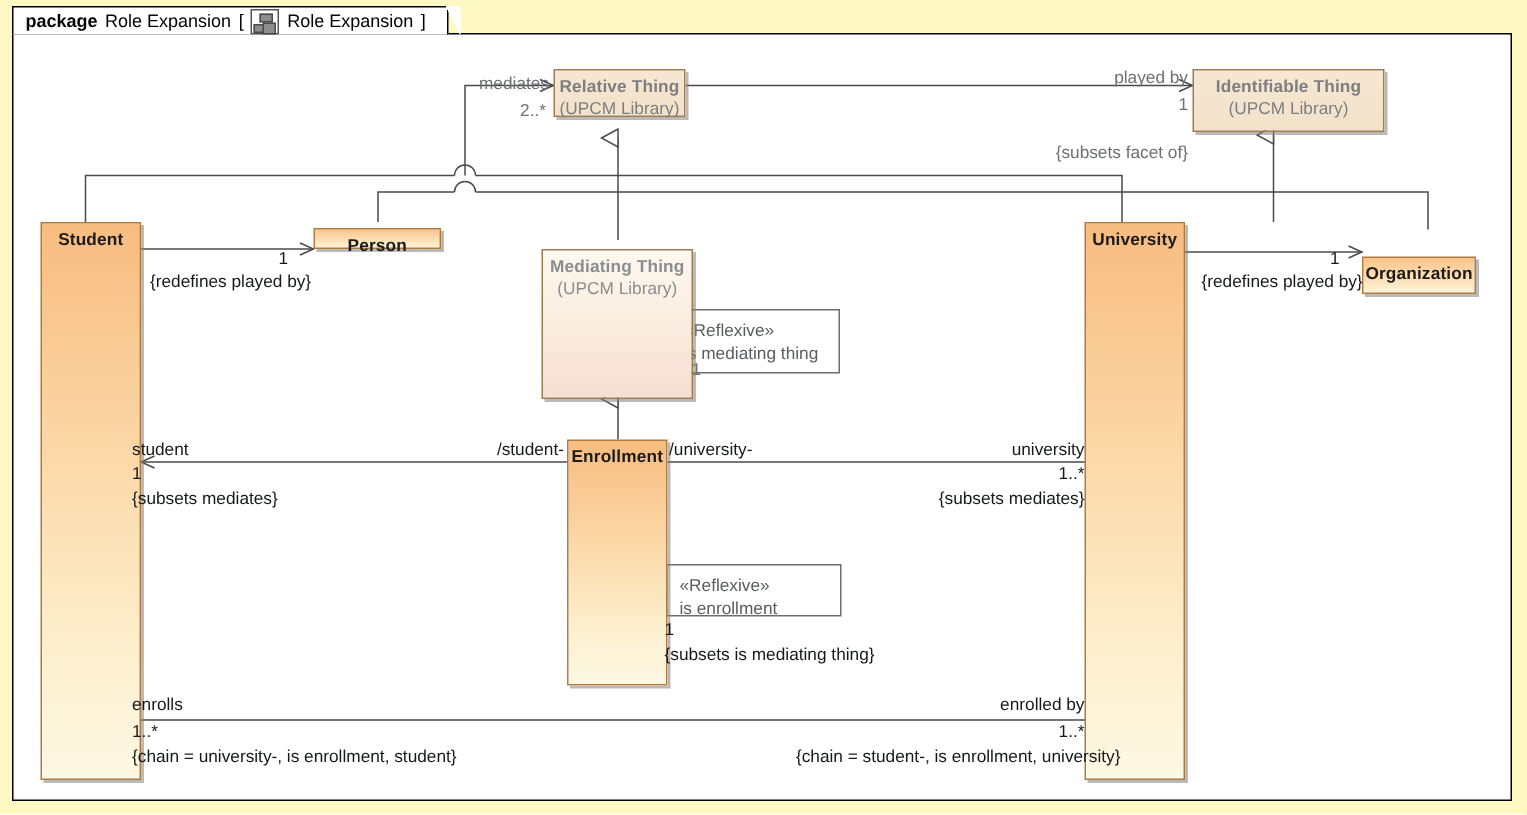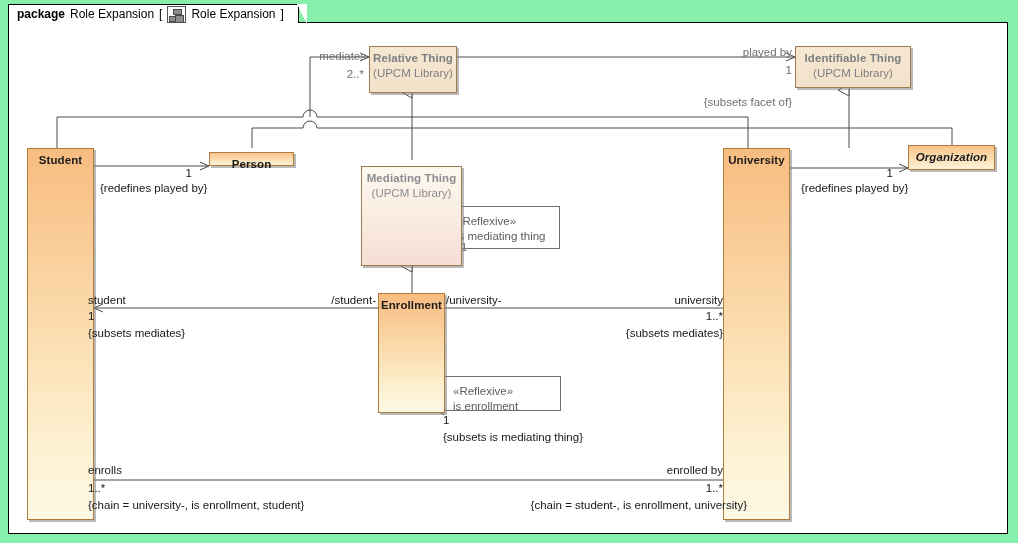--- a/index.html
+++ b/index.html
@@ -9,21 +9,21 @@
   }
   body {
     font-family: "Liberation Sans", sans-serif;
     -webkit-font-smoothing: antialiased;
   }
 
   #canvas {
     position: relative;
     width: 1018px;
     height: 543px;
-    background: #86efac;
+    background: #fef9c3;
     overflow: hidden;
   }
 
   
   .pkg-frame {
     position: absolute;
     left: 8px;
     top: 22px;
     width: 1000px;
     height: 512px;
@@ -251,52 +251,52 @@
       <path d="M438,411 L444,415"></path>
 
       
       <path d="M412,293 L412,266" marker-end="url(#genTri)"></path>
 
       
       <path d="M94,480 L724,480"></path>
     </g>
   </svg>
 
-  <div class="cls lib" style="left:369px; top:46px; width:88px; height:47px;">
+  <div class="cls lib" style="left:369px; top:46px; width:88px; height:32px;">
     <div class="title">Relative Thing</div>
     <div class="sub">(UPCM Library)</div>
   </div>
 
-  <div class="cls lib" style="left:795px; top:46px; width:116px; height:42px;">
+  <div class="cls lib" style="left:795px; top:46px; width:128px; height:42px;">
     <div class="title">Identifiable Thing</div>
     <div class="sub">(UPCM Library)</div>
   </div>
 
   <div class="cls lib-tall" style="left:361px; top:166px; width:101px; height:100px;">
     <div class="title">Mediating Thing</div>
     <div class="sub">(UPCM Library)</div>
   </div>
 
   <div class="cls concrete" style="left:27px; top:148px; width:67px; height:372px;">
     <div class="title">Student</div>
   </div>
 
   <div class="cls concrete-short" style="left:209px; top:152px; width:85px; height:14px;">
     <div class="title">Person</div>
   </div>
 
-  <div class="cls concrete" style="left:378px; top:293px; width:67px; height:120px;">
+  <div class="cls concrete" style="left:378px; top:293px; width:67px; height:164px;">
     <div class="title">Enrollment</div>
   </div>
 
   <div class="cls concrete" style="left:723px; top:148px; width:67px; height:372px;">
     <div class="title">University</div>
   </div>
 
-  <div class="cls concrete-short" style="left:908px; top:145px; width:87px; height:25px;font-style:italic;">
+  <div class="cls concrete-short" style="left:908px; top:171px; width:76px; height:25px;">
     <div class="title">Organization</div>
   </div>
 
   <div class="note" style="left:447px; top:206px; width:113px; height:43px;">
     <div>«Reflexive»</div>
     <div class="l2">is mediating thing</div>
   </div>
 
   <div class="note" style="left:444px; top:376px; width:117px; height:35px;">
     <div>«Reflexive»</div>

